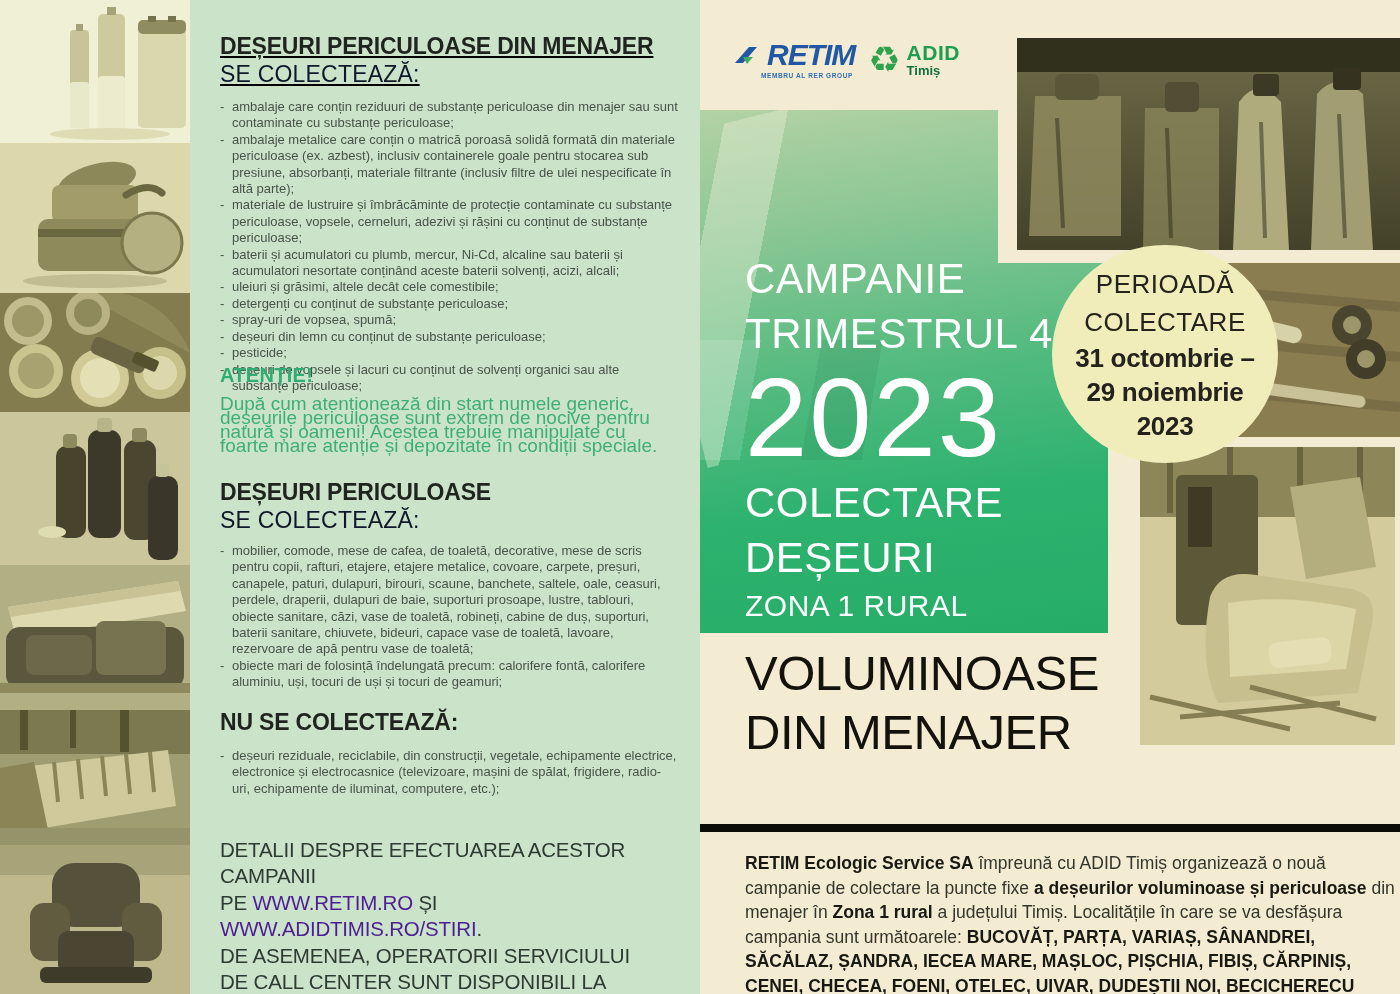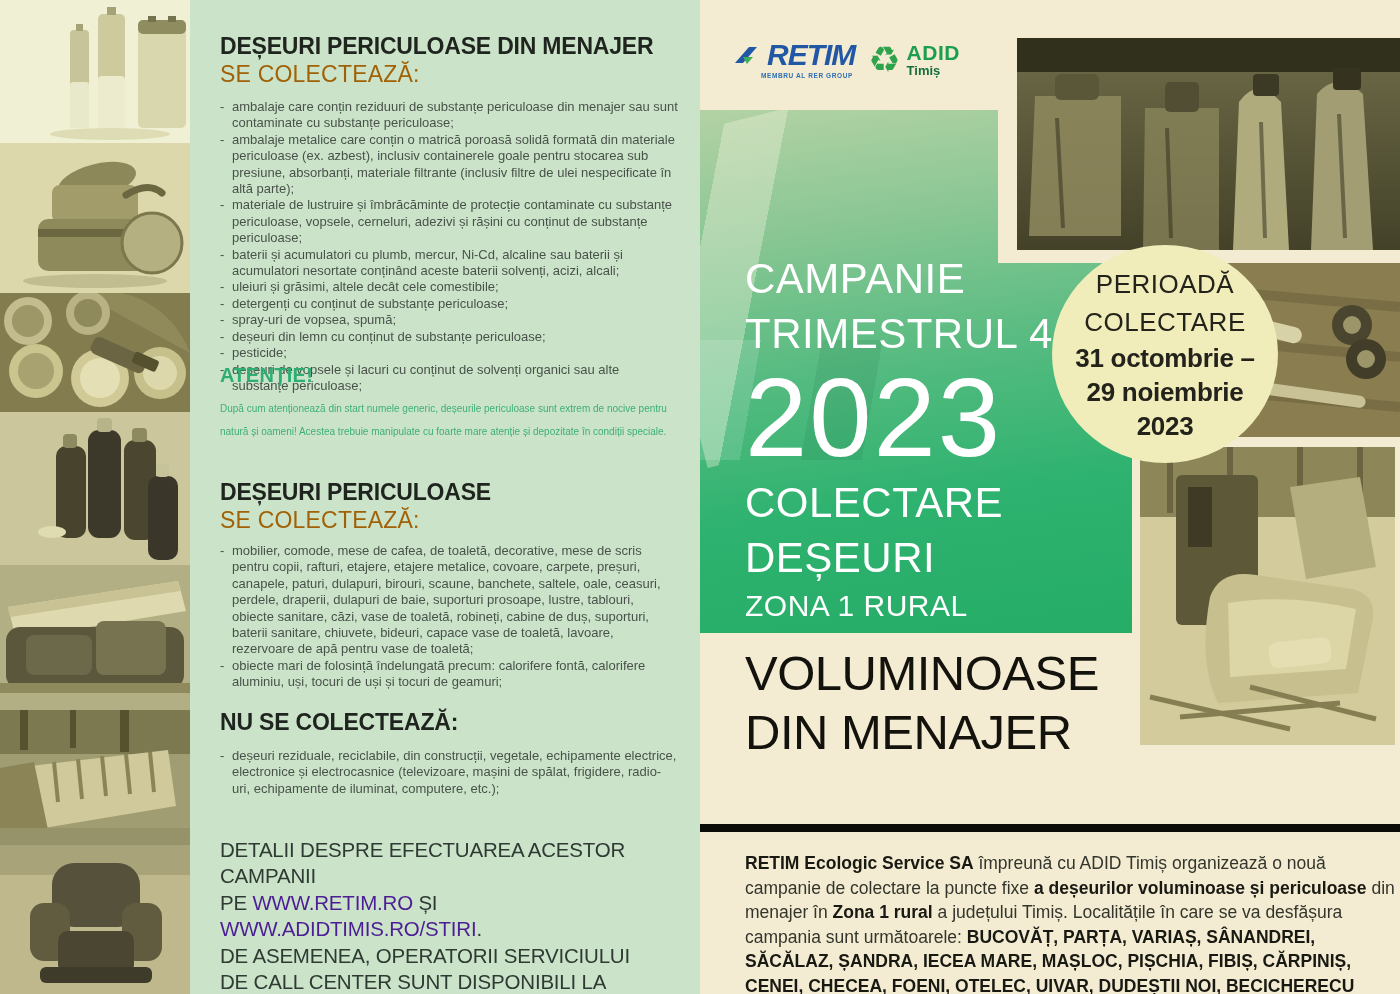--- a/index.html
+++ b/index.html
@@ -8,27 +8,27 @@
 
   
   #left-strip{position:absolute;left:0;top:0;width:190px;height:994px;}
   .photo-cell{position:absolute;left:0;width:190px;overflow:hidden;}
   .photo-cell svg{display:block;}
 
   
   #middle-col{position:absolute;left:190px;top:0;width:510px;height:994px;background:#cbe4c9;}
   .m-abs{position:absolute;left:30px;right:22px;}
   .m-title{font-size:23px;font-weight:bold;color:#1f241e;letter-spacing:-.2px;line-height:28px;}
-  .m-sub{font-size:23px;font-weight:normal;color:#a16207;letter-spacing:.2px;line-height:28px;}
+  .m-sub{font-size:23px;font-weight:normal;color:#0f172a;letter-spacing:.2px;line-height:28px;}
   .blist{font-size:13px;line-height:16.4px;color:#49524a;}
   .blist .li{display:flex;}
   .blist .dash{width:12px;flex:0 0 12px;}
   .blist .litext{flex:1;}
   .attn-title{font-size:20px;font-weight:bold;color:#2fae74;letter-spacing:.3px;}
-  .attn-body{margin-top:10px;font-size:10px;line-height:23px;color:#3fae78;}
+  .attn-body{margin-top:10px;font-size:19px;line-height:14px;color:#3fae78;}
   #contact{font-size:20.5px;line-height:26.4px;color:#2e3a33;letter-spacing:-.2px;}
   #contact .dk{color:#2e3a33;}
   #contact .gr{color:#4c1d95;text-align:center;}
 
   
   #right-col{position:absolute;left:700px;top:0;width:700px;height:994px;background:#f3ecd2;}
 
   
   #logos{position:absolute;left:33px;top:40px;display:flex;align-items:flex-start;gap:13px;}
   #retim-logo{display:flex;flex-direction:column;align-items:flex-start;}
@@ -36,21 +36,21 @@
   .retim-word{font-size:30px;font-weight:bold;font-style:italic;color:#2257a5;letter-spacing:-1px;line-height:30px;}
   .retim-tag{font-size:6.5px;font-weight:bold;color:#2f6db4;letter-spacing:.6px;margin-top:2px;margin-left:28px;}
   #adid-logo{display:flex;align-items:center;gap:6px;margin-top:2px;}
   .recycle-glyph{font-size:36px;line-height:36px;color:#2fa24c;}
   .adid-text{display:flex;flex-direction:column;}
   .adid-name{font-size:21px;font-weight:bold;color:#1d9e4f;line-height:21px;letter-spacing:.5px;}
   .adid-sub{font-size:13px;font-weight:bold;color:#156f3c;line-height:15px;}
 
   
   #campaign-panel{position:absolute;left:0;top:110px;width:408px;height:523px;overflow:hidden;
-     background:linear-gradient(172deg,#b3d2a4 0%,#8cc795 22%,#55bb80 48%,#2eb26f 72%,#25ad67 100%);padding-left:24px;}
+     background:linear-gradient(172deg,#b3d2a4 0%,#8cc795 22%,#55bb80 48%,#2eb26f 72%,#25ad67 100%);}
   #campaign-panel::before{content:"";position:absolute;left:-40px;top:-30px;width:520px;height:330px;
      background:
        linear-gradient(115deg,rgba(246,246,228,.55) 0 46px,rgba(246,246,228,0) 46px 90px,rgba(240,242,220,.38) 90px 150px,rgba(240,242,220,0) 150px),
        linear-gradient(300deg,rgba(120,160,110,.25) 0 30px,transparent 30px);
      transform:rotate(-14deg);}
   #campaign-panel::after{content:"";position:absolute;left:0;top:230px;width:100%;height:120px;
      background:linear-gradient(100deg,rgba(255,255,255,.14) 0 60px,transparent 60px 120px,rgba(30,110,70,.14) 120px 180px,transparent 180px);}
   #panel-text{position:absolute;left:45px;top:141px;color:#fff;z-index:2;}
   .p-line{font-size:42px;line-height:55px;font-weight:400;letter-spacing:.5px;}
   .p-year{font-size:112px;line-height:114px;font-weight:400;letter-spacing:2px;}
@@ -182,21 +182,21 @@
         <rect x="30" y="58" width="40" height="58" rx="14" fill="#615c40"></rect>
         <rect x="122" y="58" width="40" height="58" rx="14" fill="#615c40"></rect>
         <rect x="58" y="86" width="76" height="44" rx="10" fill="#4a4632"></rect>
         <rect x="40" y="122" width="112" height="16" rx="6" fill="#3f3b2b"></rect>
       </svg>
     </div>
   </div>
 
   <div id="middle-col">
 
-    <div class="m-abs" style="top:32px;">
+    <div class="m-abs" style="top:32px;text-decoration:underline;">
       <div class="m-title">DEȘEURI PERICULOASE DIN MENAJER</div>
       <div class="m-sub">SE COLECTEAZĂ:</div>
     </div>
     <div class="m-abs blist" style="top:99px;">
         <div class="li">
           <span class="dash">-</span>
           <span class="litext">ambalaje care conțin reziduuri de substanțe periculoase din menajer sau sunt contaminate cu substanțe periculoase;</span>
         </div>
         <div class="li">
           <span class="dash">-</span>

